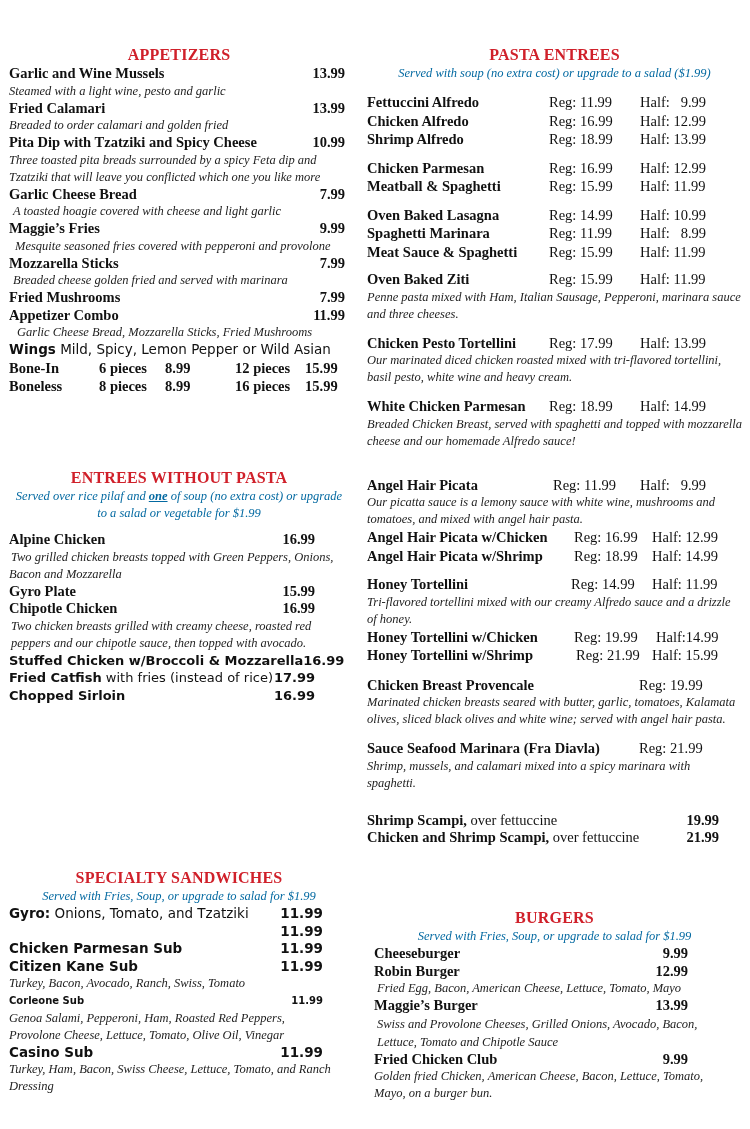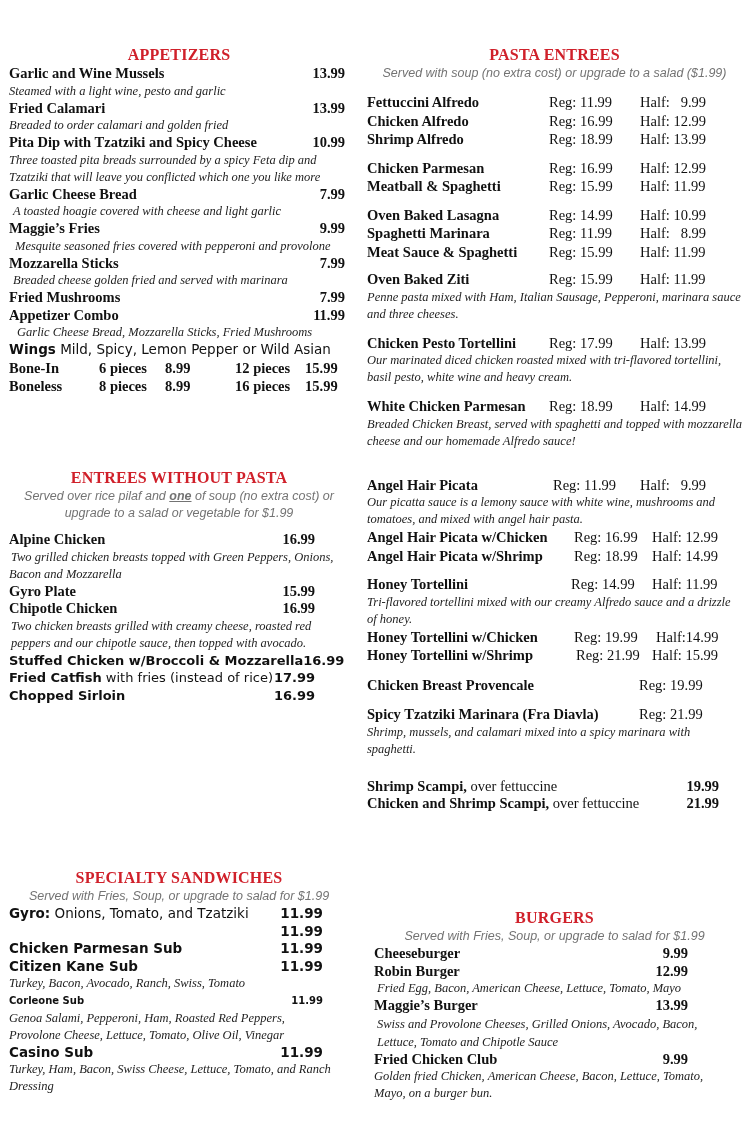--- a/index.html
+++ b/index.html
@@ -4,22 +4,22 @@
 <style>
   html,body{margin:0;padding:0;background:#fff;}
   body{width:750px;height:1129px;position:relative;overflow:hidden;color:#111;
        font-family:"DejaVu Serif","Liberation Serif",serif;}
   .col{position:absolute;top:0;}
   .left{left:9px;width:340px;}
   .right{left:367px;width:375px;}
   .abs{position:absolute;left:0;right:0;}
   h2{margin:0;text-align:center;color:#d0202a;font-weight:bold;font-size:16px;letter-spacing:0.2px;
      font-family:"Liberation Serif","DejaVu Serif",serif;line-height:20px;}
-  .sub{text-align:center;font-style:italic;font-size:12.5px;line-height:17px;color:#737373;
-       font-family:Liberation Sans, sans-serif;}
+  .sub{text-align:center;font-style:italic;font-size:12.5px;line-height:17px;color:#0369a1;
+       font-family:Liberation Serif, serif;}
   .row{display:flex;align-items:baseline;font-size:14.5px;line-height:17.5px;white-space:nowrap;
        font-family:"Liberation Serif","DejaVu Serif",serif;}
   .name{font-weight:bold;}
   .name .plain{font-weight:normal;}
   .price{font-weight:bold;margin-left:auto;}
   .desc{font-style:italic;font-size:12.5px;line-height:17px;color:#222;
         font-family:"Liberation Serif","DejaVu Serif",serif;}
   .indent{padding-left:4px;}
   .reg,.half{font-weight:normal;position:absolute;}
   .prow{position:relative;height:18.5px;font-size:14.5px;line-height:18px;white-space:nowrap;
@@ -276,24 +276,25 @@
           <span class="reg" style="left:209px;">Reg: 21.99</span>
           <span class="half" style="left:285px;">Half: 15.99</span>
         </div>
     </div>
 
     <div style="margin-top:11px;">
       <div class="prow">
           <span class="name">Chicken Breast Provencale</span>
           <span class="reg" style="left:272px;">Reg: 19.99</span>
         </div>
-    </div>
-    <div style="margin-top:11px;">
-      <div class="prow">
-          <span class="name">Spicy Tzatziki Marinara (Fra Diavla)</span>
+      <div class="desc">Marinated chicken breasts seared with butter, garlic, tomatoes, Kalamata olives, sliced black olives and white wine; served with angel hair pasta.</div>
+    </div>
+    <div style="margin-top:11px;">
+      <div class="prow">
+          <span class="name">Sauce Seafood Marinara (Fra Diavla)</span>
           <span class="reg" style="left:272px;">Reg: 21.99</span>
         </div>
       <div class="desc">Shrimp, mussels, and calamari mixed into a spicy marinara with spaghetti.</div>
     </div>
 
     <div style="margin-top:20px;width:352px;">
       <div class="row">
           <span class="name"><span>Shrimp Scampi,</span><span class="plain"> over fettuccine</span></span>
           <span class="price">19.99</span>
         </div>

